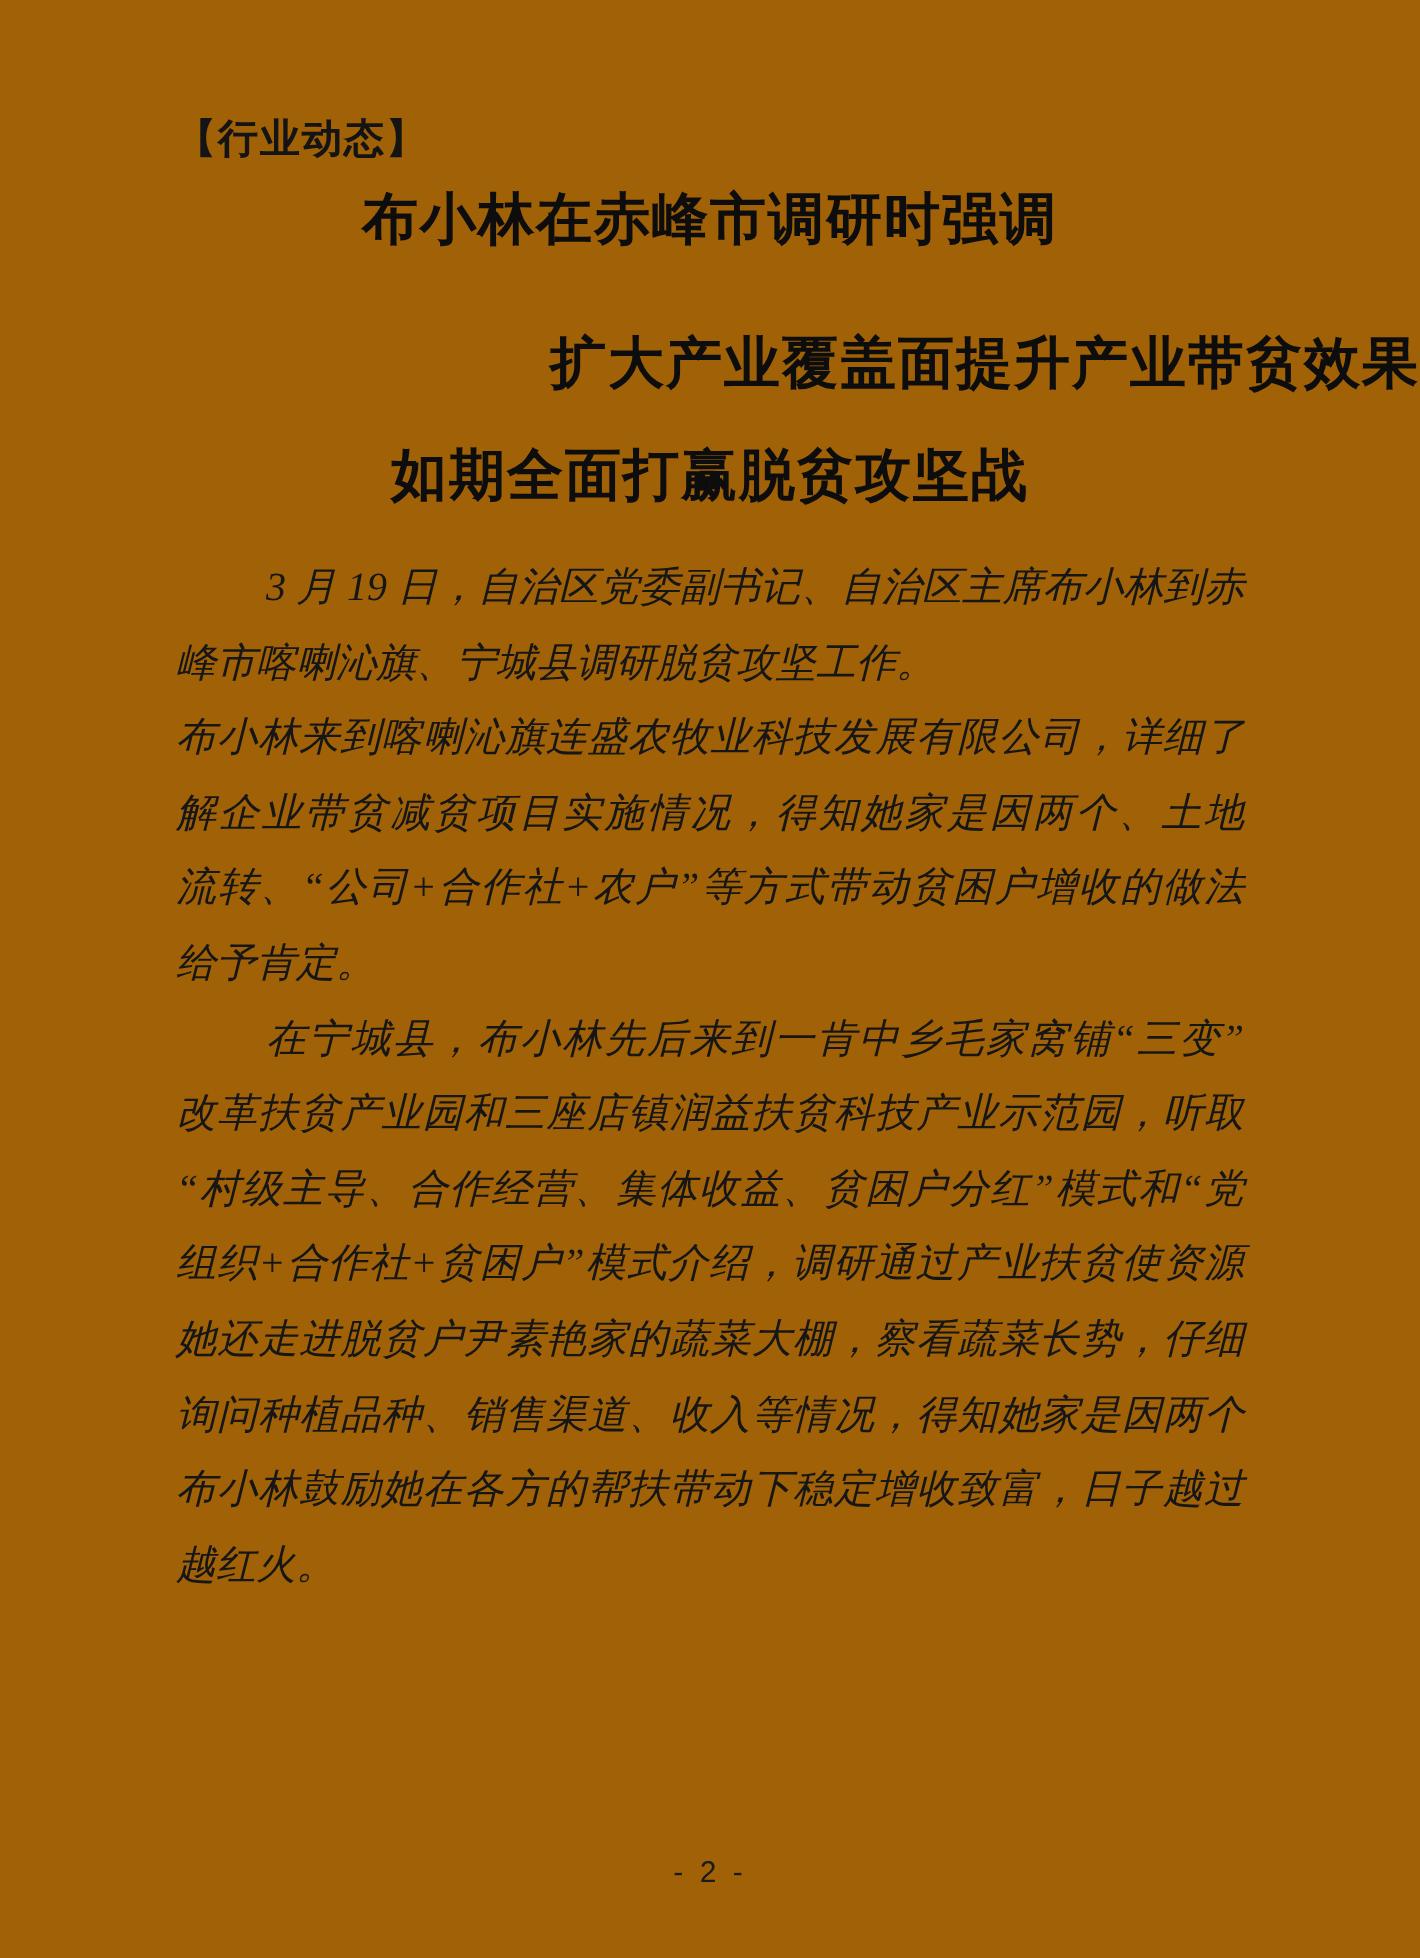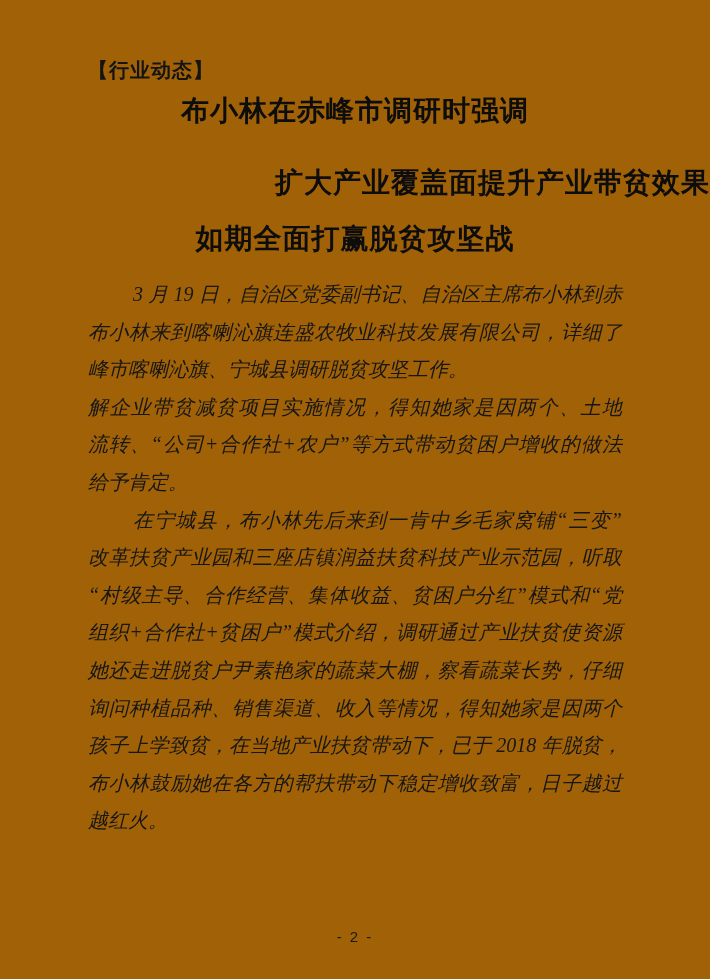--- a/index.html
+++ b/index.html
@@ -85,31 +85,30 @@
   <div class="section-tag">【行业动态】</div>
 
   <div class="doc-title t1">布小林在赤峰市调研时强调</div>
 
   <div class="doc-title t2">扩大产业覆盖面提升产业带贫效果</div>
 
   <div class="doc-title t3">如期全面打赢脱贫攻坚战</div>
 
   <div class="body-text">
     <div class="line indent">3 月 19 日，自治区党委副书记、自治区主席布小林到赤</div>
+    <div class="line end">峰市喀喇沁旗、宁城县调研脱贫攻坚工作。</div>
     <div class="line">布小林来到喀喇沁旗连盛农牧业科技发展有限公司，详细了</div>
-    <div class="line end">峰市喀喇沁旗、宁城县调研脱贫攻坚工作。</div>
     <div class="line">解企业带贫减贫项目实施情况，得知她家是因两个、土地</div>
     <div class="line">流转、“公司+合作社+农户”等方式带动贫困户增收的做法</div>
     <div class="line end">给予肯定。</div>
     <div class="line indent">在宁城县，布小林先后来到一肯中乡毛家窝铺“三变”</div>
     <div class="line">改革扶贫产业园和三座店镇润益扶贫科技产业示范园，听取</div>
     <div class="line">“村级主导、合作经营、集体收益、贫困户分红”模式和“党</div>
     <div class="line">组织+合作社+贫困户”模式介绍，调研通过产业扶贫使资源</div>
     <div class="line">她还走进脱贫户尹素艳家的蔬菜大棚，察看蔬菜长势，仔细</div>
     <div class="line">询问种植品种、销售渠道、收入等情况，得知她家是因两个</div>
-    <div class="line">孩子上学致贫，在当地产业扶贫带动下，已于 2018 年脱贫，</div>
     <div class="line">布小林鼓励她在各方的帮扶带动下稳定增收致富，日子越过</div>
     <div class="line end">越红火。</div>
   </div>
 
   <div class="page-number">- 2 -</div>
 
 </div>
 
 </body></html>

